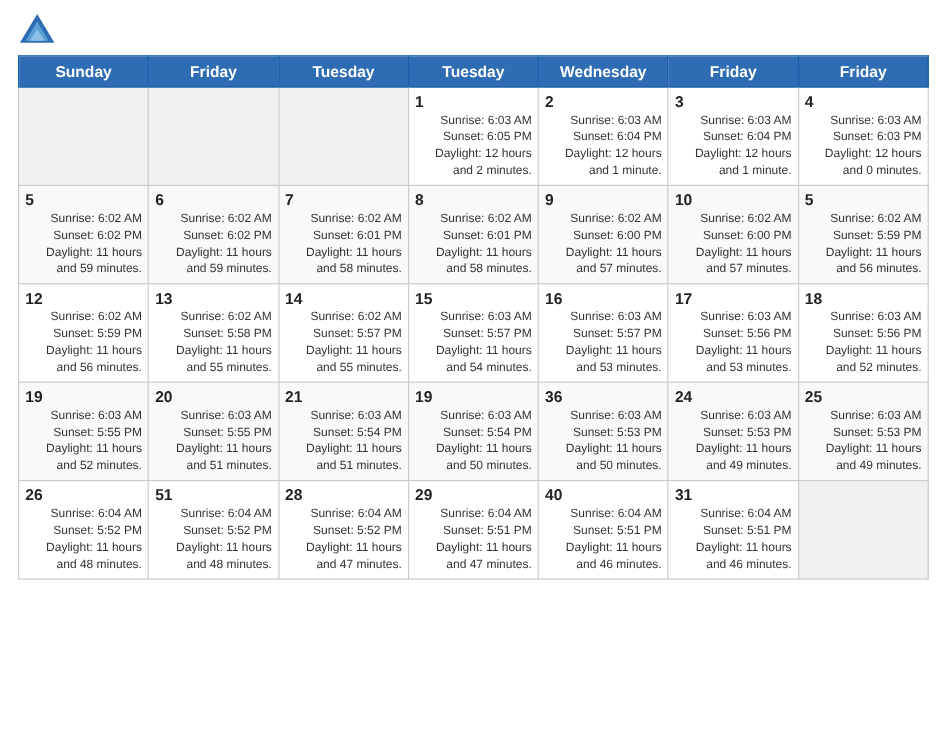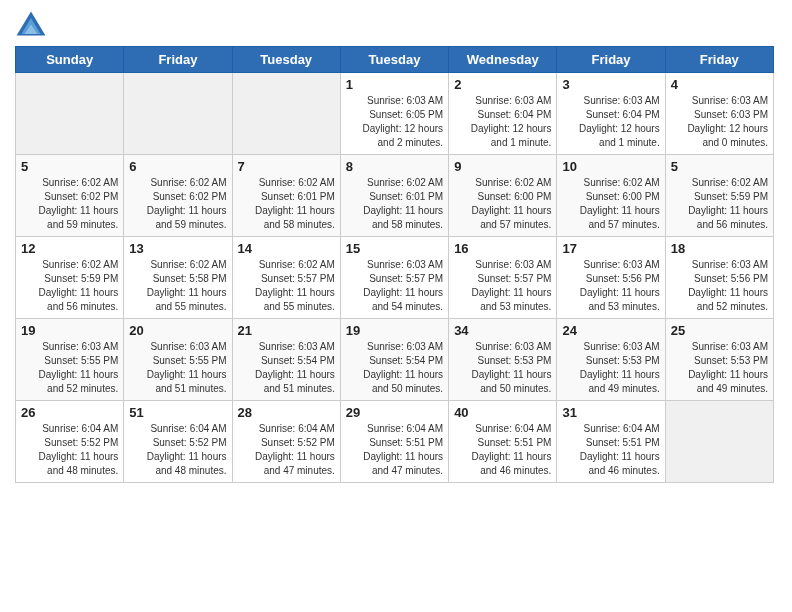--- a/index.html
+++ b/index.html
@@ -280,21 +280,21 @@
 and 51 minutes.</div>
           </td>
           <td>
             <span class="day-number">19</span>
             <div class="day-info" style="white-space: pre-line;">Sunrise: 6:03 AM
 Sunset: 5:54 PM
 Daylight: 11 hours
 and 50 minutes.</div>
           </td>
           <td>
-            <span class="day-number">34</span>
+            <span class="day-number">36</span>
             <div class="day-info" style="white-space: pre-line;">Sunrise: 6:03 AM
 Sunset: 5:53 PM
 Daylight: 11 hours
 and 50 minutes.</div>
           </td>
           <td>
             <span class="day-number">24</span>
             <div class="day-info" style="white-space: pre-line;">Sunrise: 6:03 AM
 Sunset: 5:53 PM
 Daylight: 11 hours

